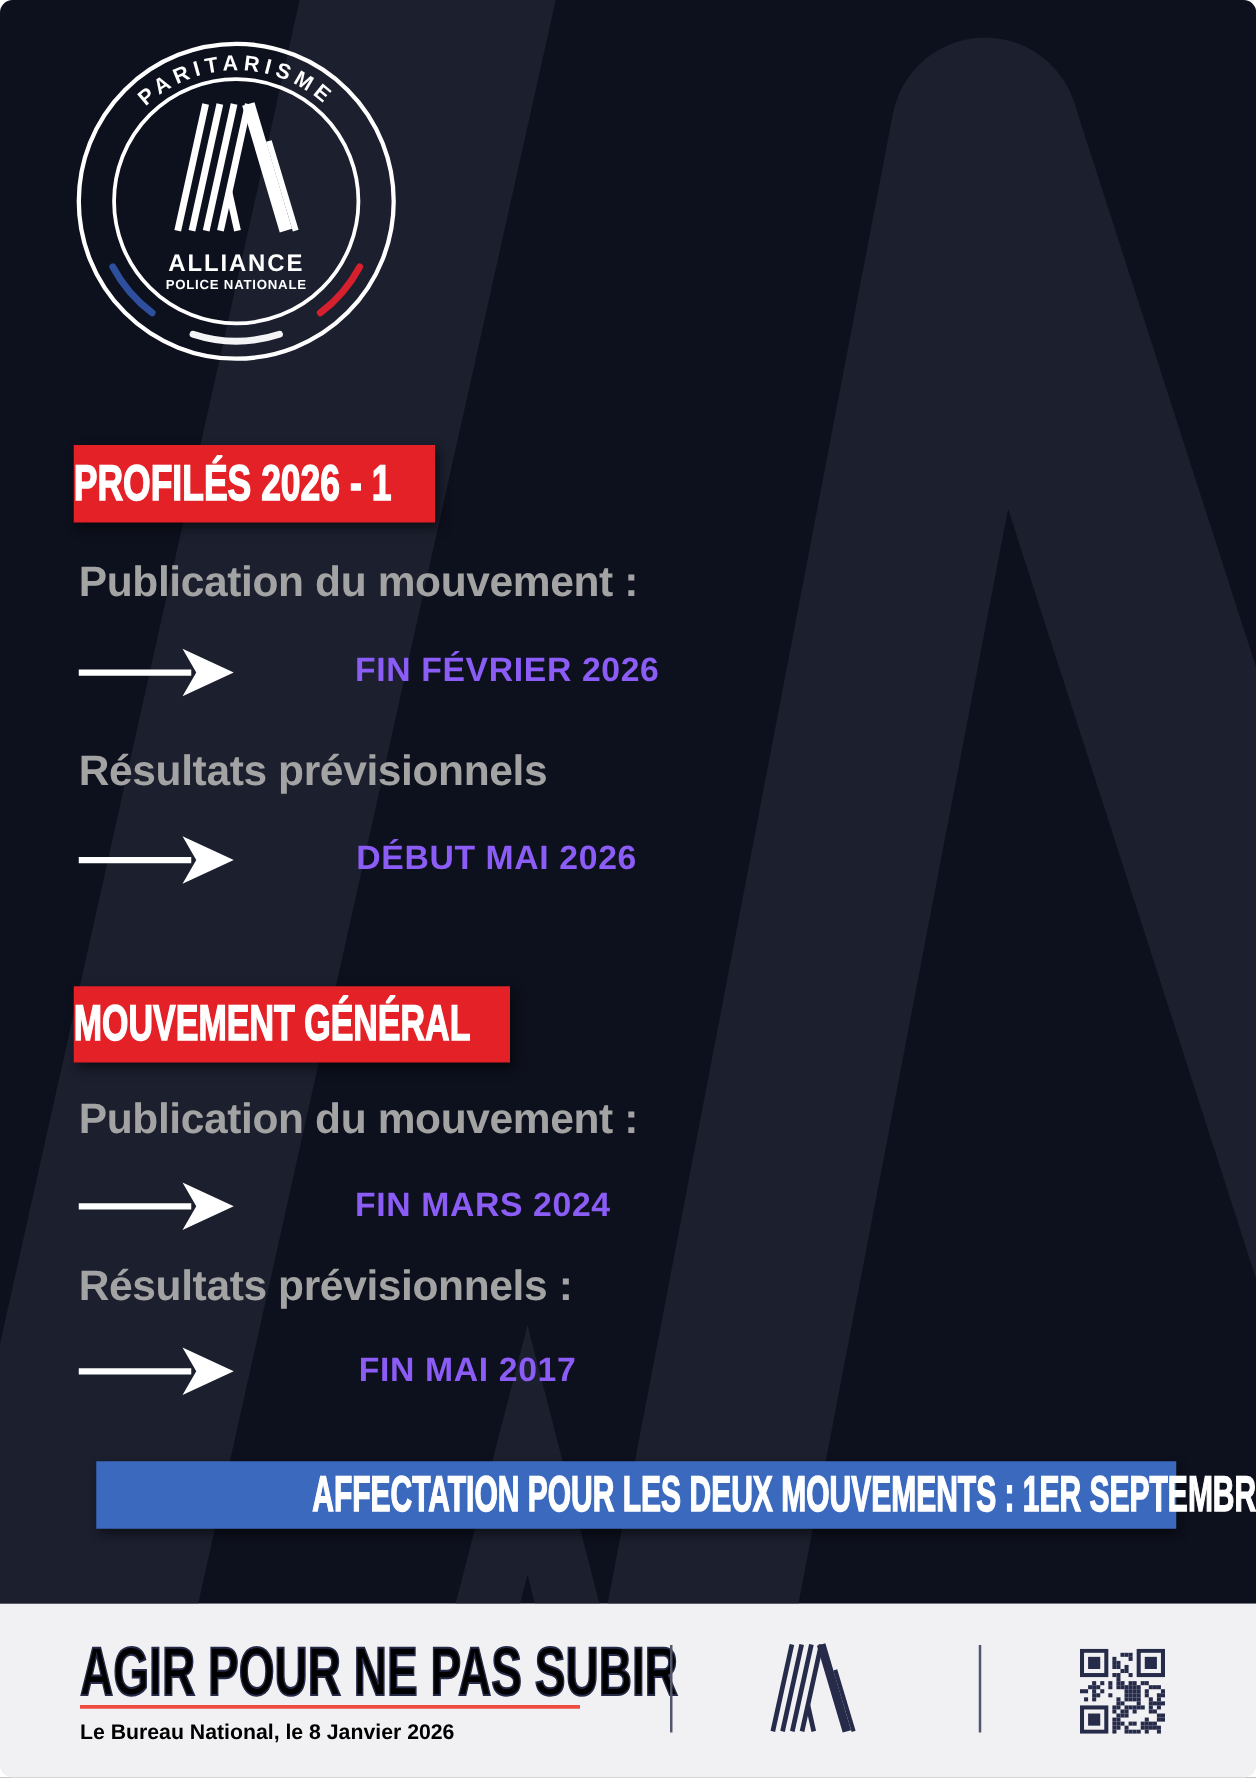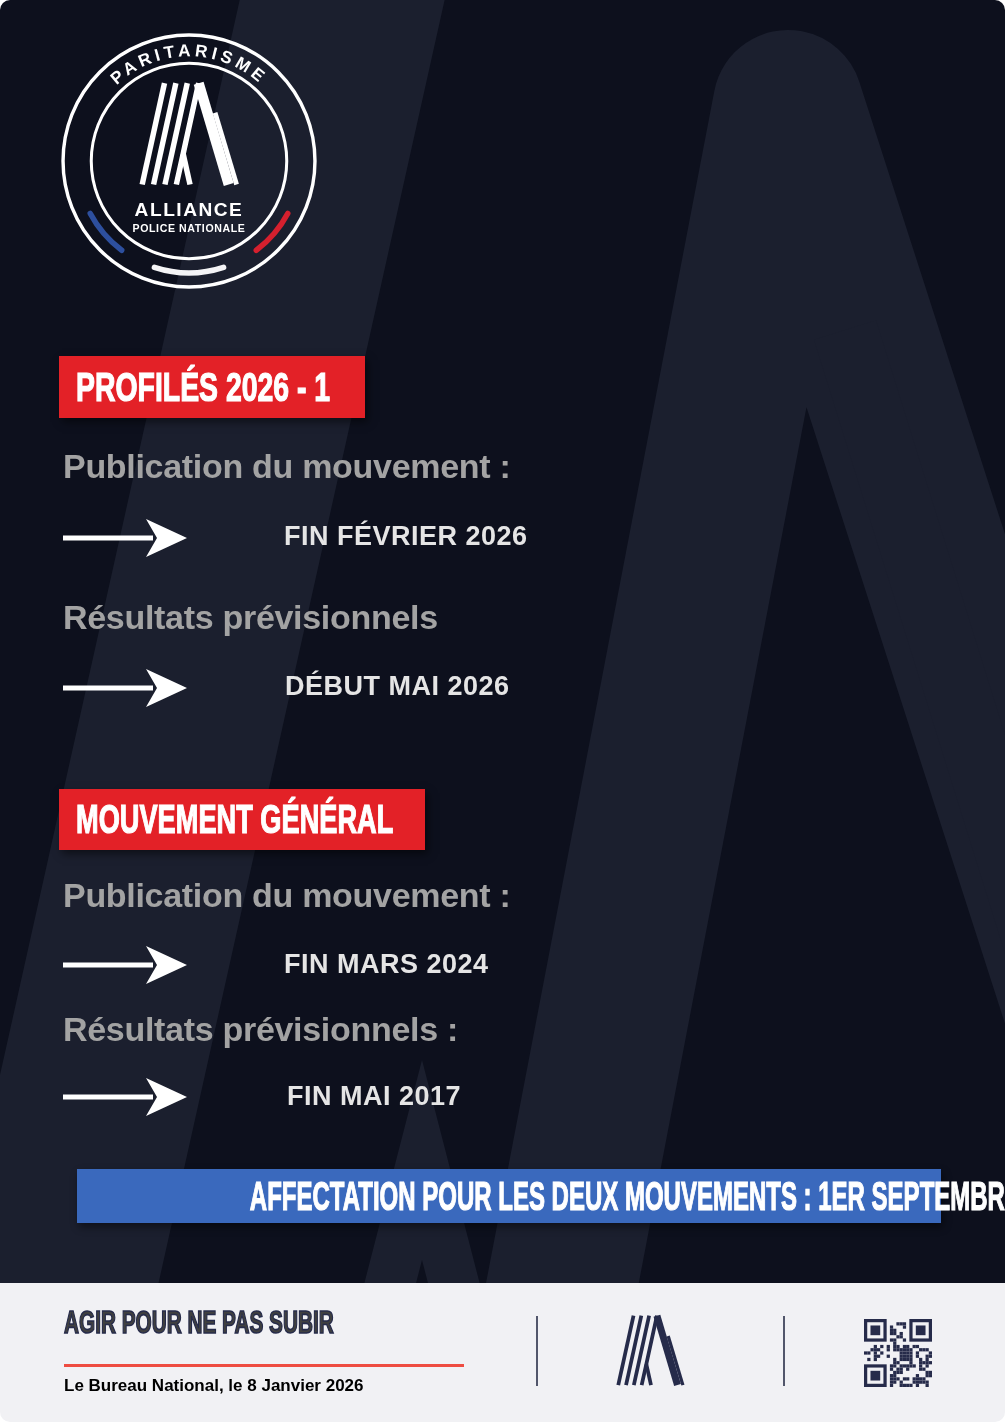--- a/index.html
+++ b/index.html
@@ -4,30 +4,30 @@
 <style>
   html,body{margin:0;padding:0;background:#ffffff;}
   .page{position:relative;width:1005px;height:1422px;background:#fff;border-radius:10px;overflow:hidden;
         font-family:"Liberation Sans", sans-serif;}
   .poster{position:absolute;left:0;top:0;width:1005px;height:1283px;background:#0d101d;overflow:hidden;}
   .wm{position:absolute;left:0;top:0;pointer-events:none;}
   .abs{position:absolute;}
   .title{color:#f6f6f8;font-weight:700;font-size:70px;line-height:84px;letter-spacing:1px;
          -webkit-text-stroke:2.2px #f6f6f8;white-space:nowrap;}
   .tag{background:#e32127;color:#ffffff;font-weight:700;font-size:40px;display:flex;align-items:center;
-       padding-left:17px;box-shadow:3px 4px 8px rgba(0,0,0,.5);}
+       box-shadow:3px 4px 8px rgba(0,0,0,.5);}
   .sq{display:inline-block;transform-origin:0 50%;white-space:nowrap;-webkit-text-stroke:1.2px #fff;}
   .label{color:#a3a3a3;font-weight:700;font-size:34px;letter-spacing:-0.3px;white-space:nowrap;}
-  .dateval{color:#e5e5e5;font-weight:700;font-size:27px;letter-spacing:.5px;white-space:nowrap;}
+  .dateval{color:#8b5cf6;font-weight:700;font-size:27px;letter-spacing:.5px;white-space:nowrap;}
   .banner{background:#3a69bd;color:#fff;font-weight:700;font-size:40px;display:flex;align-items:center;
           box-shadow:2px 4px 8px rgba(0,0,0,.45);}
   .banner .bsq{display:block;width:100%;text-align:center;transform:scaleX(.60);transform-origin:50% 50%;
           white-space:nowrap;-webkit-text-stroke:1.2px #fff;}
   .footer{position:absolute;left:0;top:1283px;width:1005px;height:139px;background:#f1f1f4;}
-  .slogan{color:#404040;font-weight:700;font-size:31px;white-space:nowrap;-webkit-text-stroke:1.6px #262b4a;}
+  .slogan{color:#000000;font-weight:700;font-size:55px;white-space:nowrap;-webkit-text-stroke:1.6px #262b4a;}
   .sl-sq{display:inline-block;transform:scaleX(.67);transform-origin:0 50%;}
   .underline{background:#ee4c41;height:3px;width:400px;}
   .byline{color:#000000;font-weight:700;font-size:17px;white-space:nowrap;}
   .vdiv{width:2px;height:70px;background:#52566b;}
   svg text{font-family:"Liberation Sans", sans-serif;}
 </style>
 </head>
 <body>
 
 <svg width="0" height="0" style="position:absolute">

